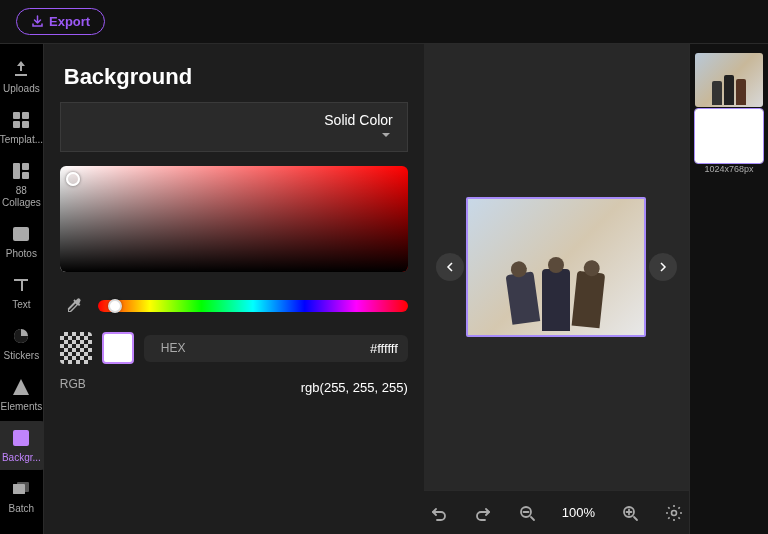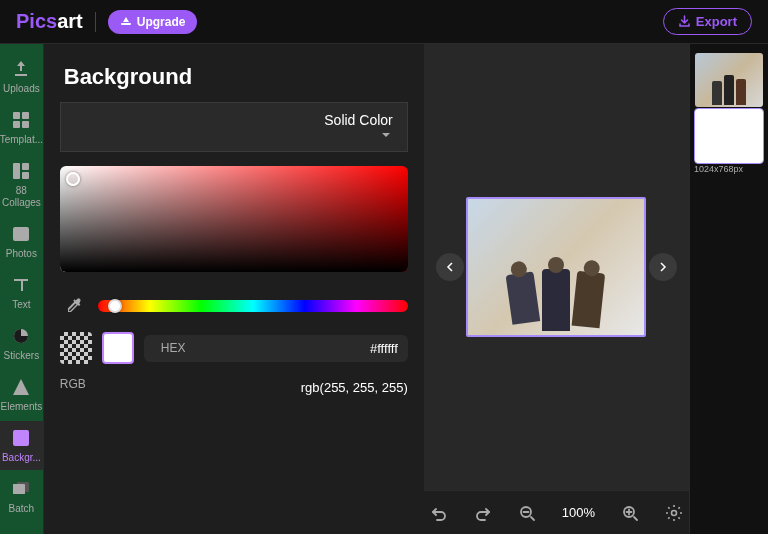--- a/index.html
+++ b/index.html
@@ -71,21 +71,21 @@
     
     .main {
       display: flex;
       flex: 1;
       overflow: hidden;
     }
 
     
     .icon-sidebar {
       width: 64px;
-      background: #14532d;
+      background: #000000;
       border-right: 1px solid #2a2a2a;
       display: flex;
       flex-direction: column;
       align-items: center;
       padding: 8px 0;
       gap: 2px;
       overflow-y: auto;
     }
     .icon-item {
       width: 56px;
@@ -444,21 +444,21 @@
       padding: 0 6px;
     }
 
     
     .thumb-panel {
       width: 80px;
       background: #111;
       border-left: 1px solid #2a2a2a;
       display: flex;
       flex-direction: column;
-      align-items: flex-start;
+      align-items: center;
       padding: 8px 4px;
     }
     .thumb-item {
       width: 70px;
       height: 56px;
       border-radius: 4px;
       overflow: hidden;
       cursor: pointer;
       border: 1.5px solid transparent;
       position: relative;
@@ -479,33 +479,20 @@
     .thumb-white {
       background: #fff;
       width: 100%;
       height: 100%;
     }
   </style>
 </head>
 <body>
 
 <div class="header">
-  <div class="logo-area">
-    <div class="logo">
-      <span>Pics</span>art
-    </div>
-    <div class="divider-v"></div>
-    <button class="upgrade-btn">
-      <svg width="12" height="12" viewBox="0 0 12 12" fill="none">
-        <rect x="1" y="7" width="10" height="2" rx="1" fill="white"></rect>
-        <polygon points="6,1 9,6 3,6" fill="white"></polygon>
-      </svg>
-      <span>Upgrade</span>
-    </button>
-  </div>
   <button class="export-btn">
     <svg width="13" height="13" viewBox="0 0 13 13" fill="none">
       <path d="M6.5 1v7M3.5 5l3 3 3-3" stroke="#9b59f5" stroke-width="1.5" stroke-linecap="round" stroke-linejoin="round"></path>
       <path d="M2 9v2h9V9" stroke="#9b59f5" stroke-width="1.5" stroke-linecap="round"></path>
     </svg>
     <span>Export</span>
   </button>
 </div>
 
 <div class="main">

